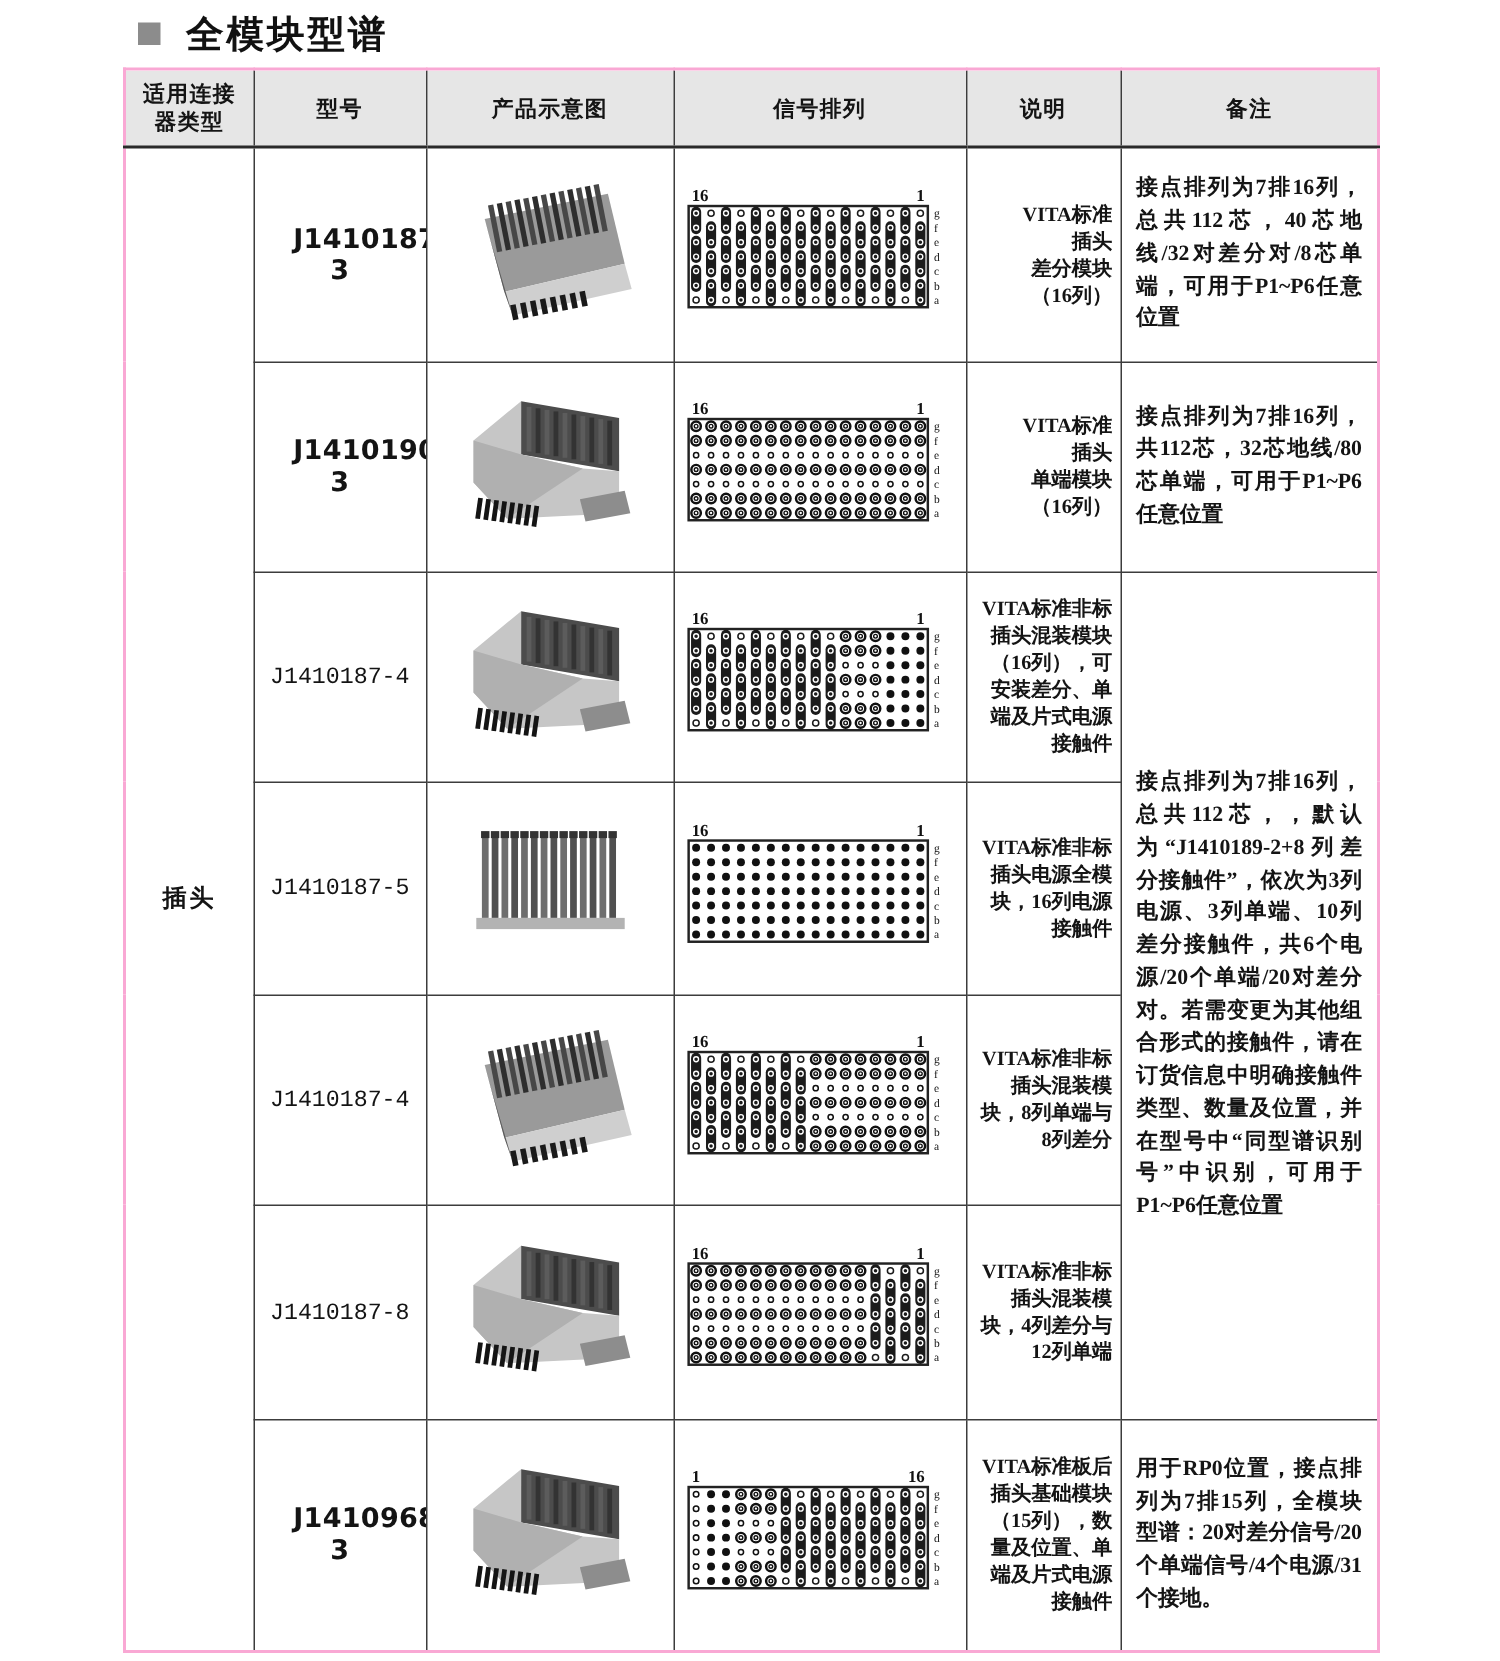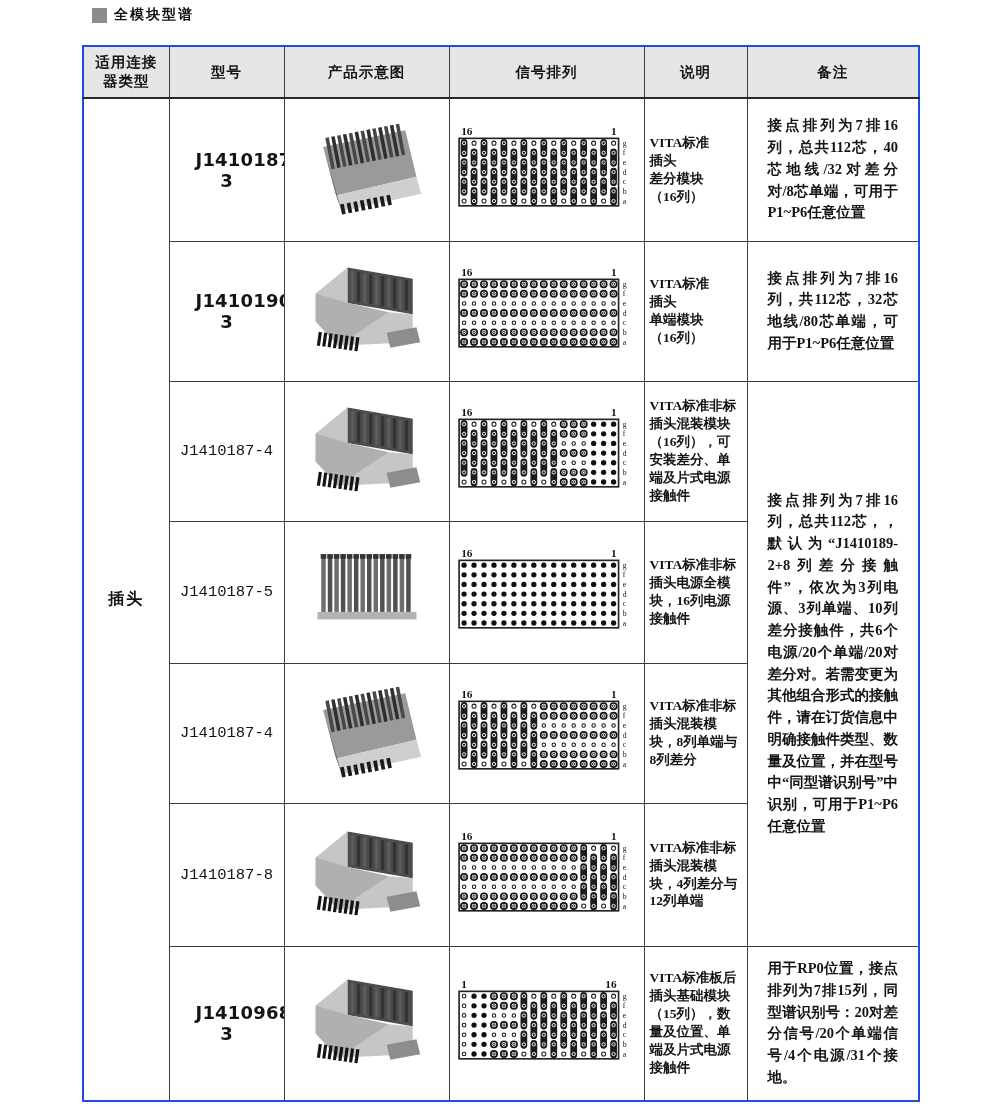--- a/index.html
+++ b/index.html
@@ -3,51 +3,51 @@
 <meta charset="utf-8">
 <style>
   html,body{margin:0;padding:0;}
   body{
     width:1000px;height:1107px;background:#ffffff;color:#141414;
     font-family:"Liberation Serif","DejaVu Serif",serif;
     -webkit-font-smoothing:antialiased;
   }
   .page{position:relative;width:1000px;height:1107px;overflow:hidden;}
   .doc-title{
-    position:absolute;left:92px;top:6px;display:flex;align-items:center;gap:7px;
-    font-family:"DejaVu Sans","Liberation Sans",sans-serif;font-weight:bold;font-size:14px;
+    position:absolute;left:92px;top:6px;display:flex;align-items:center;gap:17px;
+    font-family:"DejaVu Sans","Liberation Sans",sans-serif;font-weight:bold;font-size:25px;
     letter-spacing:2px;color:#111;
   }
   .doc-title .sq{width:15px;height:15px;background:#8c8c8c;flex:0 0 auto;}
   table.cat{
     position:absolute;left:82px;top:45px;width:836px;border-collapse:collapse;
-    table-layout:fixed;border:2px solid #1d4ed8;
+    table-layout:fixed;border:2px solid #f9a8d4;
   }
   td,th{border:1px solid #3c3c3c;overflow:hidden;vertical-align:middle;}
   th{
     background:#e6e6e6;font-size:14.5px;font-weight:bold;height:46px;
     border-bottom:2px solid #2a2a2a;padding:2px 4px;letter-spacing:1px;
   }
   .cell-cat{
     text-align:center;font-size:16px;font-weight:bold;letter-spacing:2px;width:86px;
   }
   .cell-model{text-align:center;font-size:15px;padding:2px;}
   .model-bold{
     font-family:"DejaVu Sans","Liberation Sans",sans-serif;
     font-weight:bold;font-size:18px;letter-spacing:0.2px;margin-left:24px;
   }
   .model-serif{font-family:Liberation Mono, monospace;font-size:15.5px;}
   .cell-photo{text-align:center;padding:0;}
   .cell-diag{text-align:center;padding:0;margin-left:38px;}
   .cell-desc{
     font-weight:bold;font-size:13.5px;line-height:1.33;padding:14px 5px;
-    white-space:pre-line;text-align:left;
+    white-space:pre-line;text-align:right;
   }
   .cell-remark{
-    font-weight:bold;font-size:14.5px;line-height:1.5;padding:6px 20px;text-align:left;
+    font-weight:bold;font-size:14.5px;line-height:1.5;padding:6px 10px;text-align:left;
     text-align:justify;
   }
   .diag-wrap{display:inline-block;}
   .photo-wrap{display:inline-block;}
 </style>
 </head>
 <body>
 
 <div class="page">
 
@@ -1528,17 +1528,17 @@
                 <circle cx="155.125" cy="37.57142857142858" r="1.6" fill="none" stroke="#fff" stroke-width="0.9"></circle>
                 <rect x="151.825" y="42.8" width="6.6" height="17.82857142857143" rx="3.3" fill="#1b1b1b"></rect>
                 <circle cx="155.125" cy="47" r="1.6" fill="none" stroke="#fff" stroke-width="0.9"></circle>
                 <circle cx="155.125" cy="56.42857142857143" r="1.6" fill="none" stroke="#fff" stroke-width="0.9"></circle>
                 <rect x="151.825" y="61.65714285714286" width="6.6" height="17.828571428571415" rx="3.3" fill="#1b1b1b"></rect>
                 <circle cx="155.125" cy="65.85714285714286" r="1.6" fill="none" stroke="#fff" stroke-width="0.9"></circle>
                 <circle cx="155.125" cy="75.28571428571428" r="1.6" fill="none" stroke="#fff" stroke-width="0.9"></circle>
                 <circle cx="155.125" cy="18.714285714285715" r="2" fill="#fff" stroke="#1b1b1b" stroke-width="1"></circle>
               </svg></span></td>
       <td class="cell-desc">VITA标准板后插头基础模块（15列），数量及位置、单端及片式电源接触件</td>
-      <td class="cell-remark">用于RP0位置，接点排列为7排15列，同型谱识别号：20对差分信号/20个单端信号/4个电源/31个接地。</td>
+      <td class="cell-remark">用于RP0位置，接点排列为7排15列，全模块型谱：20对差分信号/20个单端信号/4个电源/31个接地。</td>
     </tr>
   </tbody>
     </table>
 </div>
 
 </body></html>

